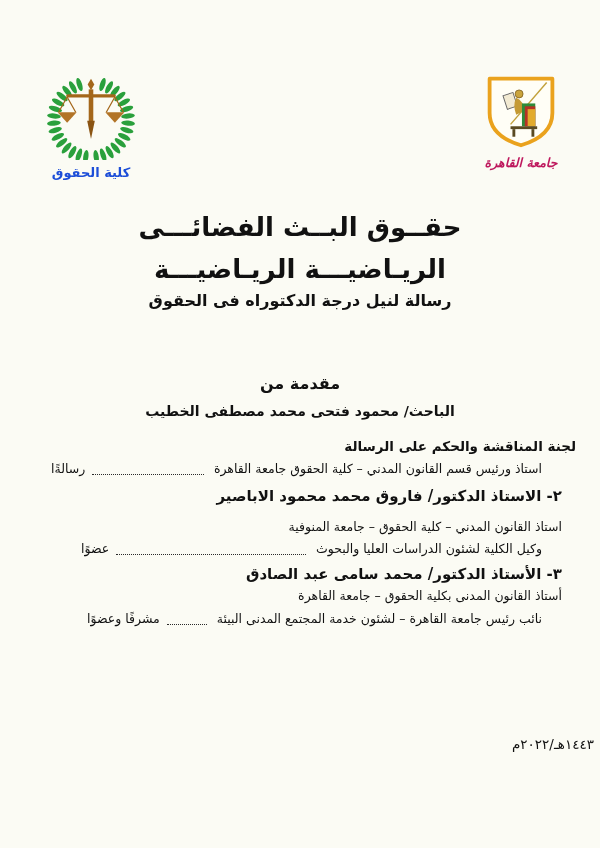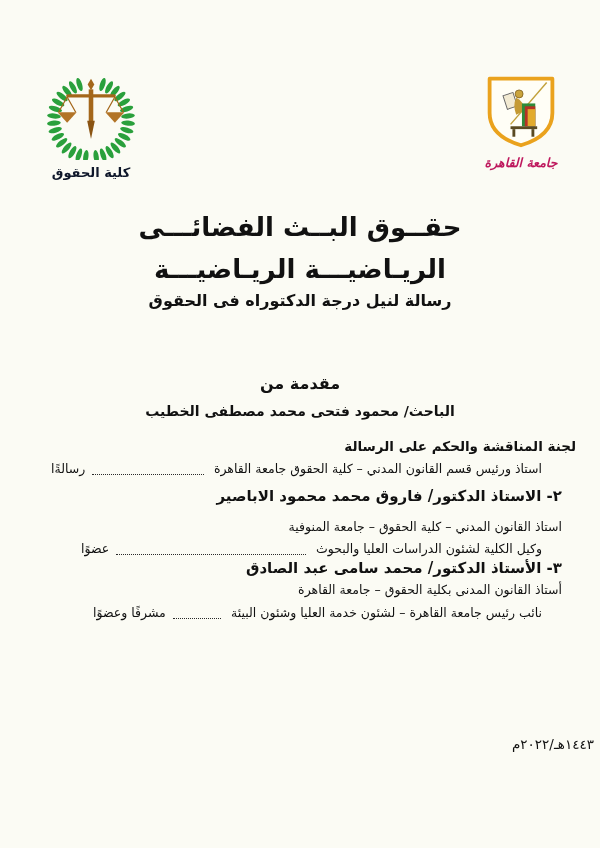--- a/index.html
+++ b/index.html
@@ -8,40 +8,40 @@
     background:#fbfbf4;
     font-family:"DejaVu Sans","Liberation Sans",sans-serif;
     color:#111;
     direction:rtl;
   }
   .page{position:relative;width:600px;height:848px;overflow:hidden;background:#fbfbf4}
 
   
   .logo-faculty{position:absolute;left:42px;top:76px;width:98px;text-align:center}
   .logo-univ{position:absolute;right:38px;top:74px;width:82px;text-align:center}
-  .logo-caption-green{margin-top:2px;font-size:13px;font-weight:bold;color:#0f172a;line-height:1.1}
+  .logo-caption-green{margin-top:2px;font-size:13px;font-weight:bold;color:#1d4ed8;line-height:1.1}
   .logo-caption-blue{margin-top:2px;font-size:12.5px;font-weight:bold;color:#be185d;line-height:1.1;font-style:italic}
 
   
   .titles{position:absolute;top:206px;left:0;right:0;text-align:center}
   .title-line{font-size:26px;font-weight:bold;line-height:42px;letter-spacing:0.5px}
   .subtitle{font-size:16px;font-weight:bold;margin-top:1px}
 
   
   .presented{position:absolute;top:372px;left:0;right:0;text-align:center}
   .presented-label{font-size:16px;font-weight:bold;line-height:24px}
   .researcher{font-size:14px;font-weight:bold;margin-top:7px}
 
   
   .committee{position:absolute;top:438px;right:24px;left:45px}
   .committee-heading{font-size:13.5px;font-weight:bold;text-align:right}
   .member-name{font-size:15px;font-weight:bold;text-align:right;padding-right:14px;line-height:20px}
   .m1-name{margin-top:15px}
   .m2-name{margin-top:8px}
-  .m3-name{}
+  .m3-name{margin-top:6px}
   .desc-line{font-size:12.5px;text-align:right;padding-right:14px;line-height:17px}
   .m2-desc1{margin-top:12px}
   .m3-desc1{margin-top:3px}
   .desc-row{display:flex;align-items:flex-end;font-size:12.5px;line-height:18px;padding-right:34px}
   .m1-row{margin-top:6px;padding-left:6px}
   .m2-row{margin-top:5px;padding-left:36px}
   .m3-row{margin-top:6px;padding-left:48px}
   .desc-text{white-space:nowrap}
   .dots{flex:1;border-bottom:1.6px dotted #2a2a2a;margin:0 10px 3px 7px;min-width:40px}
   .role{white-space:nowrap}
@@ -148,21 +148,21 @@
     <div class="desc-line m2-desc1">استاذ القانون المدني – كلية الحقوق – جامعة المنوفية</div>
     <div class="desc-row m2-row">
       <span class="desc-text">وكيل الكلية لشئون الدراسات العليا والبحوث</span>
       <span class="dots"></span>
       <span class="role">عضوًا</span>
     </div>
 
     <div class="member-name m3-name">٣- الأستاذ الدكتور/ محمد سامى عبد الصادق</div>
     <div class="desc-line m3-desc1">أستاذ القانون المدنى بكلية الحقوق – جامعة القاهرة</div>
     <div class="desc-row m3-row">
-      <span class="desc-text">نائب رئيس جامعة القاهرة – لشئون خدمة العليا وشئون البيئة</span>
+      <span class="desc-text">نائب رئيس جامعة القاهرة – لشئون خدمة المجتمع المدنى البيئة</span>
       <span class="dots"></span>
       <span class="role">مشرفًا وعضوًا</span>
     </div>
   </div>
 
   <div class="date-line">١٤٤٣هـ/٢٠٢٢م</div>
 
 </div>
 
 </body></html>

